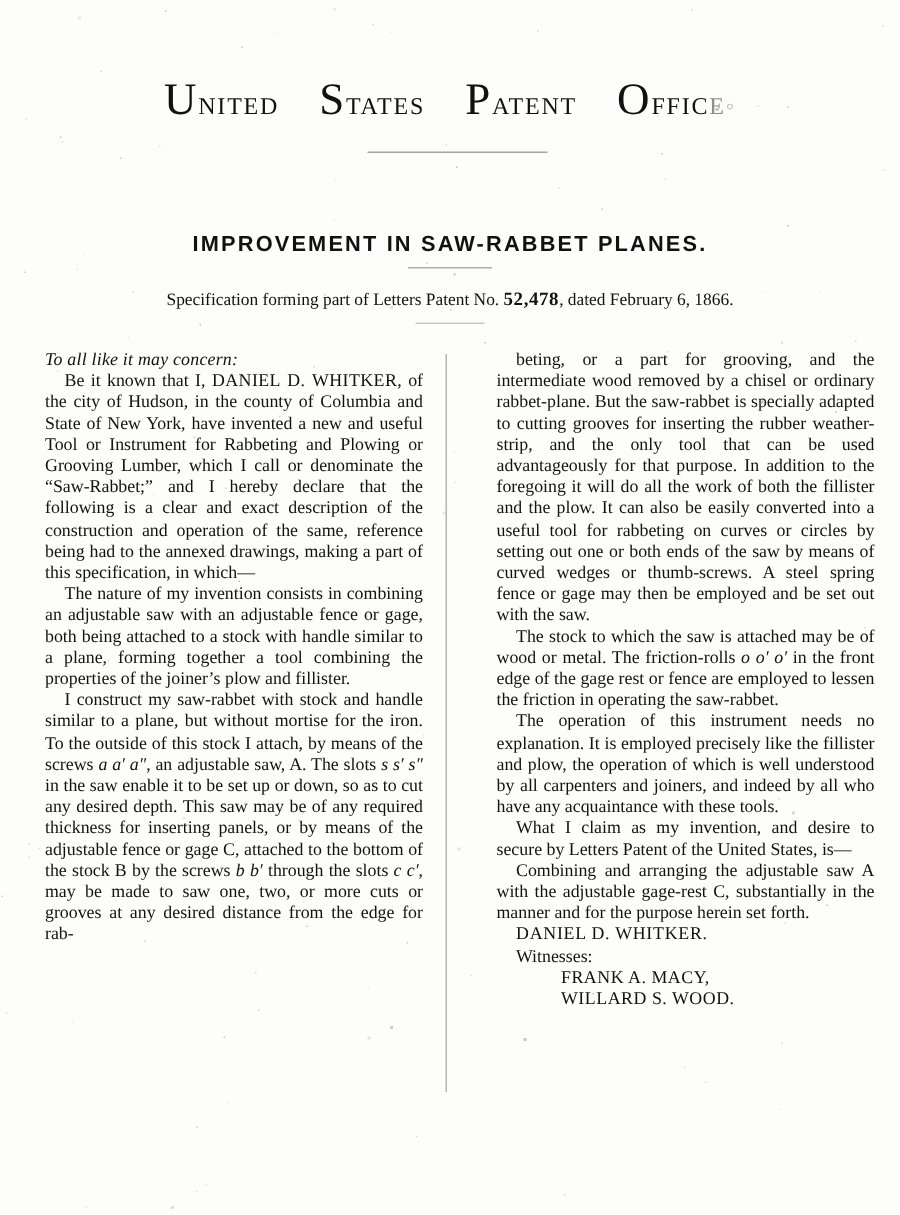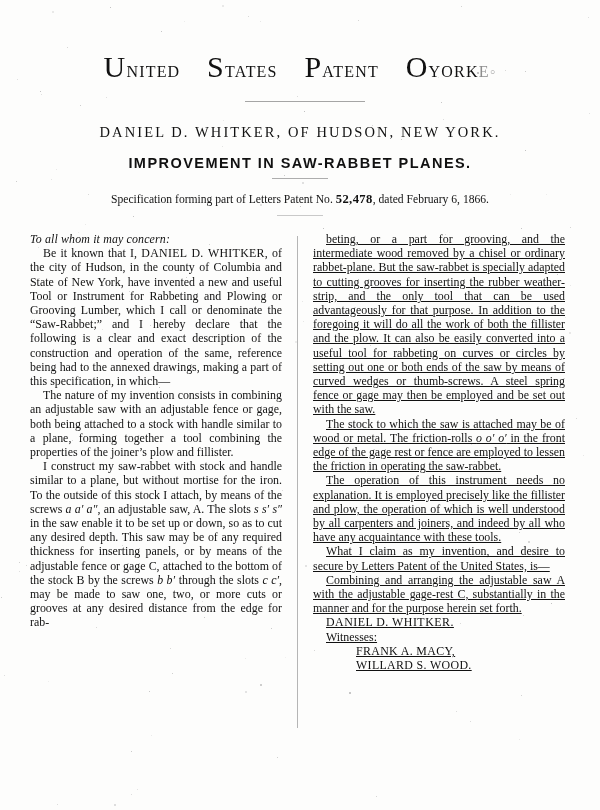--- a/index.html
+++ b/index.html
@@ -114,21 +114,21 @@
     top: 232px;
     width: 252px;
     font-size: 11.9px;
     line-height: 14.2px;
     text-align: justify;
     text-justify: inter-word;
     -webkit-hyphens: none;
     hyphens: none;
   }
   .col.left  { left: 30px; }
-  .col.right { left: 313px; text-decoration: underline; }
+  .col.right { left: 331px; }
 
   .divider {
     position: absolute;
     top: 236px;
     left: 297px;
     width: 1px;
     height: 492px;
     background: #7a7a7a;
     opacity: .55;
   }
@@ -175,39 +175,38 @@
 </style>
 </head>
 <body>
 
 <div id="page">
 
   <div class="masthead">
     <span class="w"><span class="cap">U</span><span class="sc">NITED</span></span>
     <span class="w"><span class="cap">S</span><span class="sc">TATES</span></span>
     <span class="w"><span class="cap">P</span><span class="sc">ATENT</span></span>
-    <span class="w"><span class="cap">O</span><span class="sc">YORK</span><span class="sc faded">E</span><span class="dot">◦</span></span>
+    <span class="w"><span class="cap">O</span><span class="sc">FFIC</span><span class="sc faded">E</span><span class="dot">◦</span></span>
   </div>
 
   <div class="rule r1"></div>
 
-  <div class="byline">DANIEL D. WHITKER, OF HUDSON, NEW YORK.</div>
 
   <div class="invention-title">IMPROVEMENT IN SAW-RABBET PLANES.</div>
 
   <div class="rule r2"></div>
 
   <div class="specline"><span>Specification forming part of Letters Patent No. </span><b>52,478</b><span>, dated February 6, 1866.</span></div>
 
   <div class="rule r3"></div>
 
   <div class="divider"></div>
 
   <div class="col left">
-    <p class="salut">To all whom it may concern:</p>
+    <p class="salut">To all like it may concern:</p>
     <p>Be it known that I, <span class="sc">DANIEL D. WHITKER</span>, of the city of Hudson, in the county of Columbia and State of New York, have invented a new and useful Tool or Instrument for Rabbeting and Plowing or Grooving Lumber, which I call or denominate the “Saw-Rabbet;” and I hereby declare that the following is a clear and exact description of the construction and operation of the same, reference being had to the annexed drawings, making a part of this specification, in which—</p>
     <p>The nature of my invention consists in combining an adjustable saw with an adjustable fence or gage, both being attached to a stock with handle similar to a plane, forming together a tool combining the properties of the joiner’s plow and fillister.</p>
     <p>I construct my saw-rabbet with stock and handle similar to a plane, but without mortise for the iron. To the outside of this stock I attach, by means of the screws <i>a a′ a″</i>, an adjustable saw, A. The slots <i>s s′ s″</i> in the saw enable it to be set up or down, so as to cut any desired depth. This saw may be of any required thickness for inserting panels, or by means of the adjustable fence or gage C, attached to the bottom of the stock B by the screws <i>b b′</i> through the slots <i>c c′</i>, may be made to saw one, two, or more cuts or grooves at any desired distance from the edge for rab-</p>
   </div>
 
   <div class="col right">
     <p>beting, or a part for grooving, and the intermediate wood removed by a chisel or ordinary rabbet-plane. But the saw-rabbet is specially adapted to cutting grooves for inserting the rubber weather-strip, and the only tool that can be used advantageously for that purpose. In addition to the foregoing it will do all the work of both the fillister and the plow. It can also be easily converted into a useful tool for rabbeting on curves or circles by setting out one or both ends of the saw by means of curved wedges or thumb-screws. A steel spring fence or gage may then be employed and be set out with the saw.</p>
     <p>The stock to which the saw is attached may be of wood or metal. The friction-rolls <i>o o′ o′</i> in the front edge of the gage rest or fence are employed to lessen the friction in operating the saw-rabbet.</p>
     <p>The operation of this instrument needs no explanation. It is employed precisely like the fillister and plow, the operation of which is well understood by all carpenters and joiners, and indeed by all who have any acquaintance with these tools.</p>
     <p>What I claim as my invention, and desire to secure by Letters Patent of the United States, is—</p>

